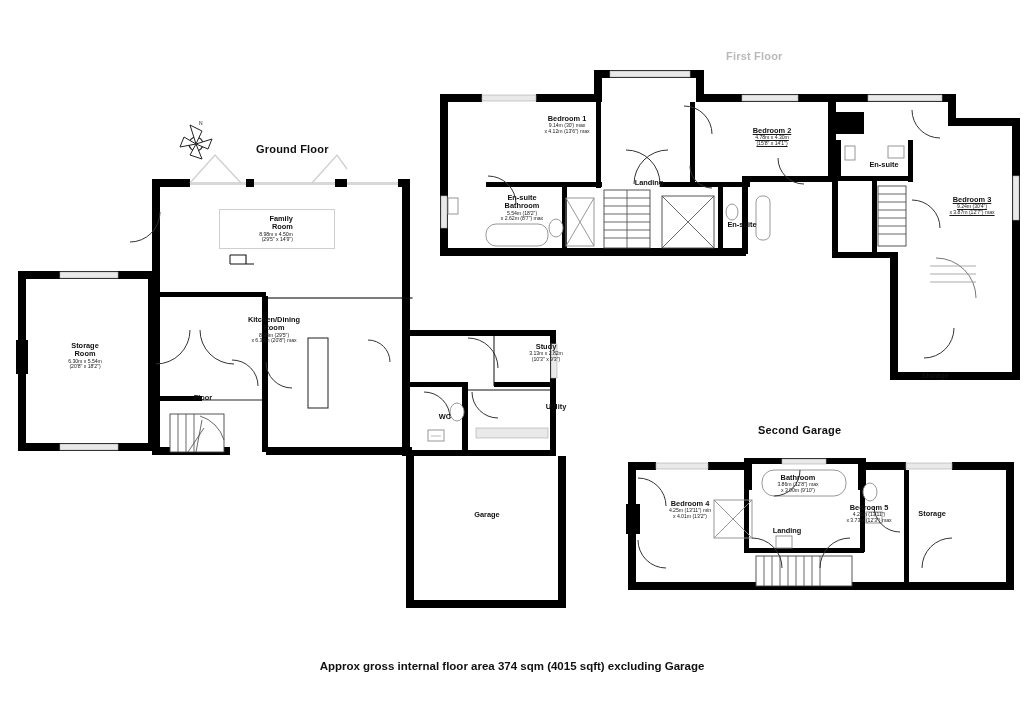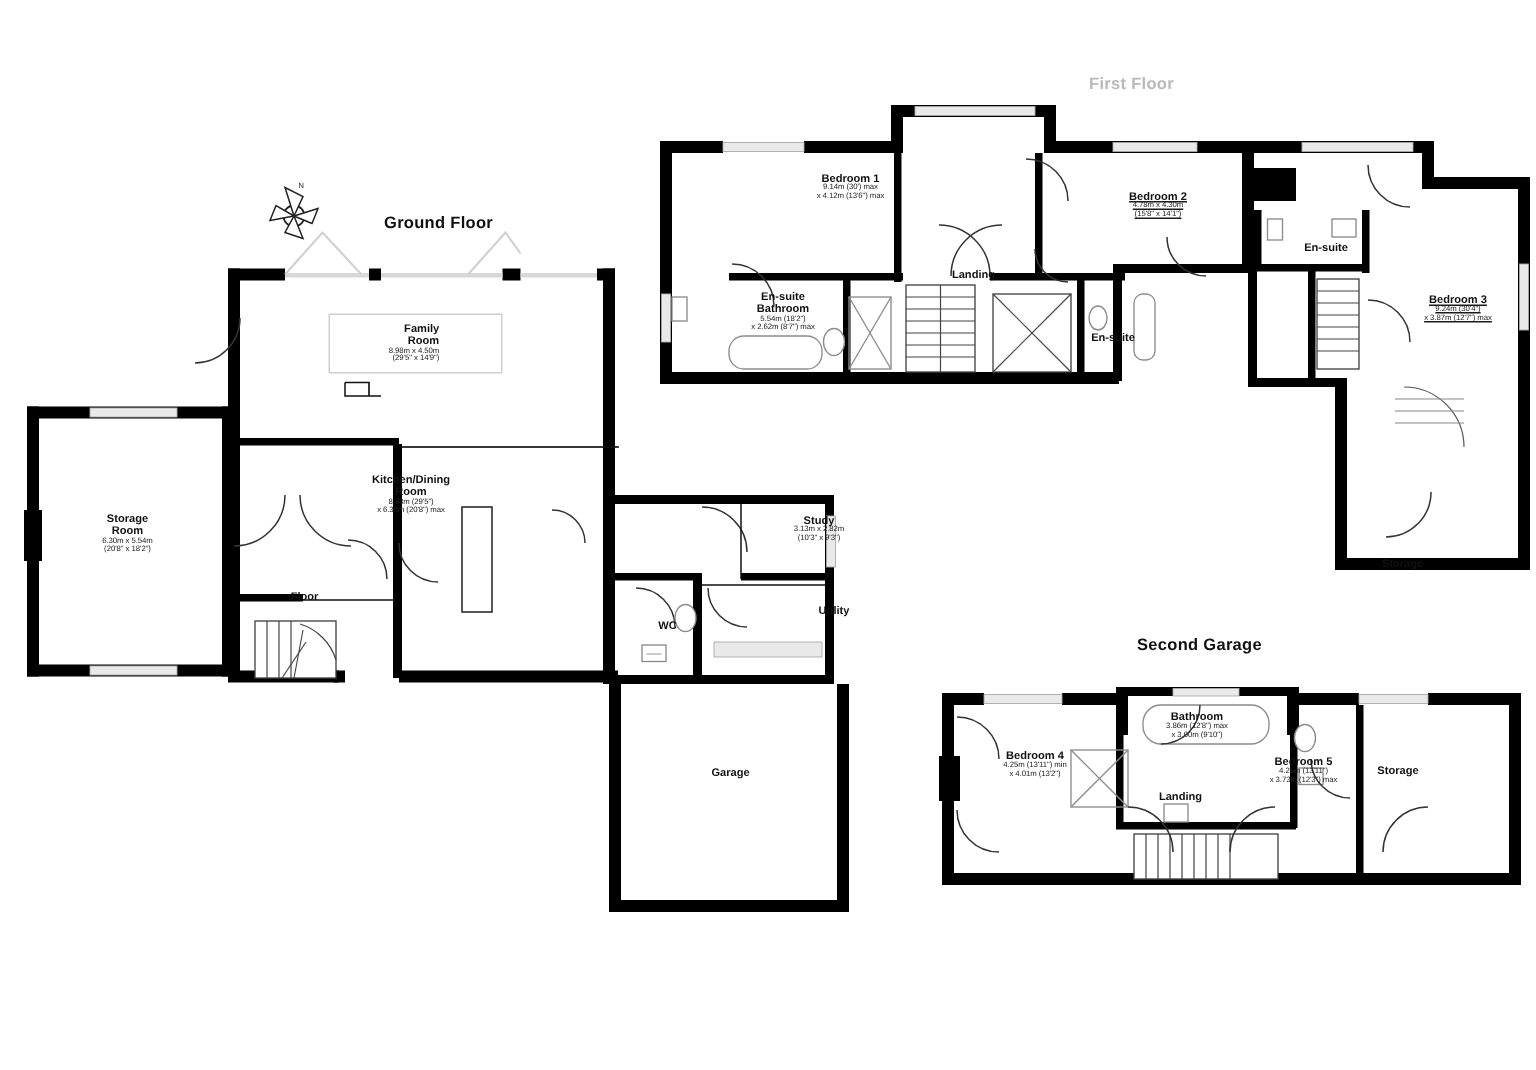--- a/index.html
+++ b/index.html
@@ -500,14 +500,15 @@
   </div>
 
   <div class="room-label" style="left:787px; top:527px;">
     <span class="nm">Landing</span>
   </div>
 
   <div class="room-label" style="left:932px; top:510px;">
     <span class="nm">Storage</span>
   </div>
 
+  <div class="caption">Approx gross internal floor area 374 sqm (4015 sqft) excluding Garage</div>
 
 </div>
 
 </body></html>

